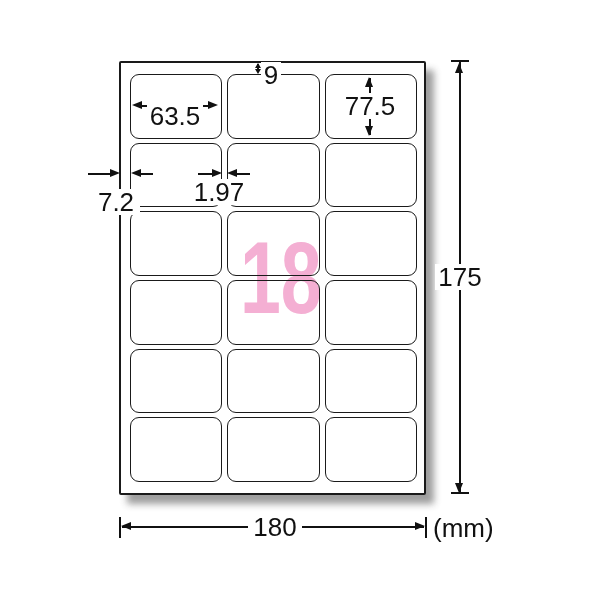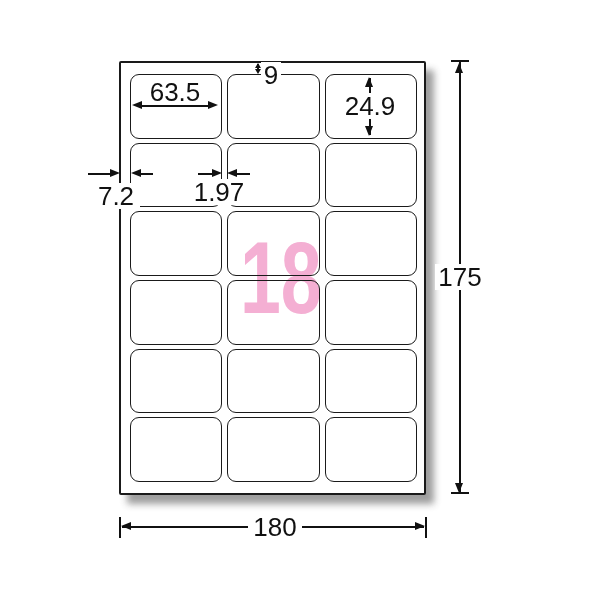--- a/index.html
+++ b/index.html
@@ -37,37 +37,37 @@
   .ah-u-sm{border-width:0 3px 5px 3px;border-bottom-color:#111;}
   .ah-d-sm{border-width:5px 3px 0 3px;border-top-color:#111;}
   .dim{
     position:absolute;z-index:5;background:#fff;text-align:center;
     font-size:26px;line-height:26px;white-space:nowrap;
   }
   
   .lw-line{left:140px;top:105px;width:70px;}
   .lw-ah-l{left:132px;top:101px;}
   .lw-ah-r{left:208px;top:101px;}
-  .lw-text{left:147px;top:79px;width:56px;}
+  .lw-text{left:147px;top:103px;width:56px;}
   
   .lh-line{left:369px;top:78px;height:57px;}
   .lh-ah-u{left:365px;top:77px;}
   .lh-ah-d{left:365px;top:126px;}
   .lh-text{left:341px;top:93px;width:58px;}
   
   .tm-line{left:257px;top:64px;height:7px;}
   .tm-ah-u{left:255px;top:63px;}
   .tm-ah-d{left:255px;top:69px;}
   .tm-text{left:261px;top:62px;width:20px;}
   
   .sm-line-out{left:88px;top:173px;width:23px;}
   .sm-ah-r{left:110px;top:169px;}
   .sm-ah-l{left:131px;top:169px;}
   .sm-line-in{left:140px;top:173px;width:13px;}
-  .sm-text{left:92px;top:183px;width:48px;}
+  .sm-text{left:92px;top:189px;width:48px;}
   
   .cg-line-l{left:198px;top:173px;width:14px;}
   .cg-ah-r{left:212px;top:169px;}
   .cg-ah-l{left:227px;top:169px;}
   .cg-line-r{left:237px;top:173px;width:13px;}
   .cg-text{left:187px;top:179px;width:64px;}
   
   .sh-cap-t{left:451px;top:60px;width:18px;}
   .sh-line{left:459px;top:62px;height:432px;}
   .sh-ah-u{left:455px;top:63px;}
@@ -118,21 +118,21 @@
     <div class="hl lw-line"></div>
     <div class="ah ah-l lw-ah-l"></div>
     <div class="ah ah-r lw-ah-r"></div>
     <div class="dim lw-text">63.5</div>
   </div>
 
   <div>
     <div class="vl lh-line"></div>
     <div class="ah ah-u lh-ah-u"></div>
     <div class="ah ah-d lh-ah-d"></div>
-    <div class="dim lh-text">24.9</div>
+    <div class="dim lh-text">77.5</div>
   </div>
 
   <div>
     <div class="vl tm-line"></div>
     <div class="ah ah-u-sm tm-ah-u"></div>
     <div class="ah ah-d-sm tm-ah-d"></div>
     <div class="dim tm-text">9</div>
   </div>
 
   <div>
@@ -162,14 +162,15 @@
 
   <div>
     <div class="vl sw-cap-l"></div>
     <div class="hl sw-line"></div>
     <div class="ah ah-l sw-ah-l"></div>
     <div class="ah ah-r sw-ah-r"></div>
     <div class="vl sw-cap-r"></div>
     <div class="dim sw-text">180</div>
   </div>
 
+  <div class="unit-text">(mm)</div>
 
 </div>
 
 </body></html>

